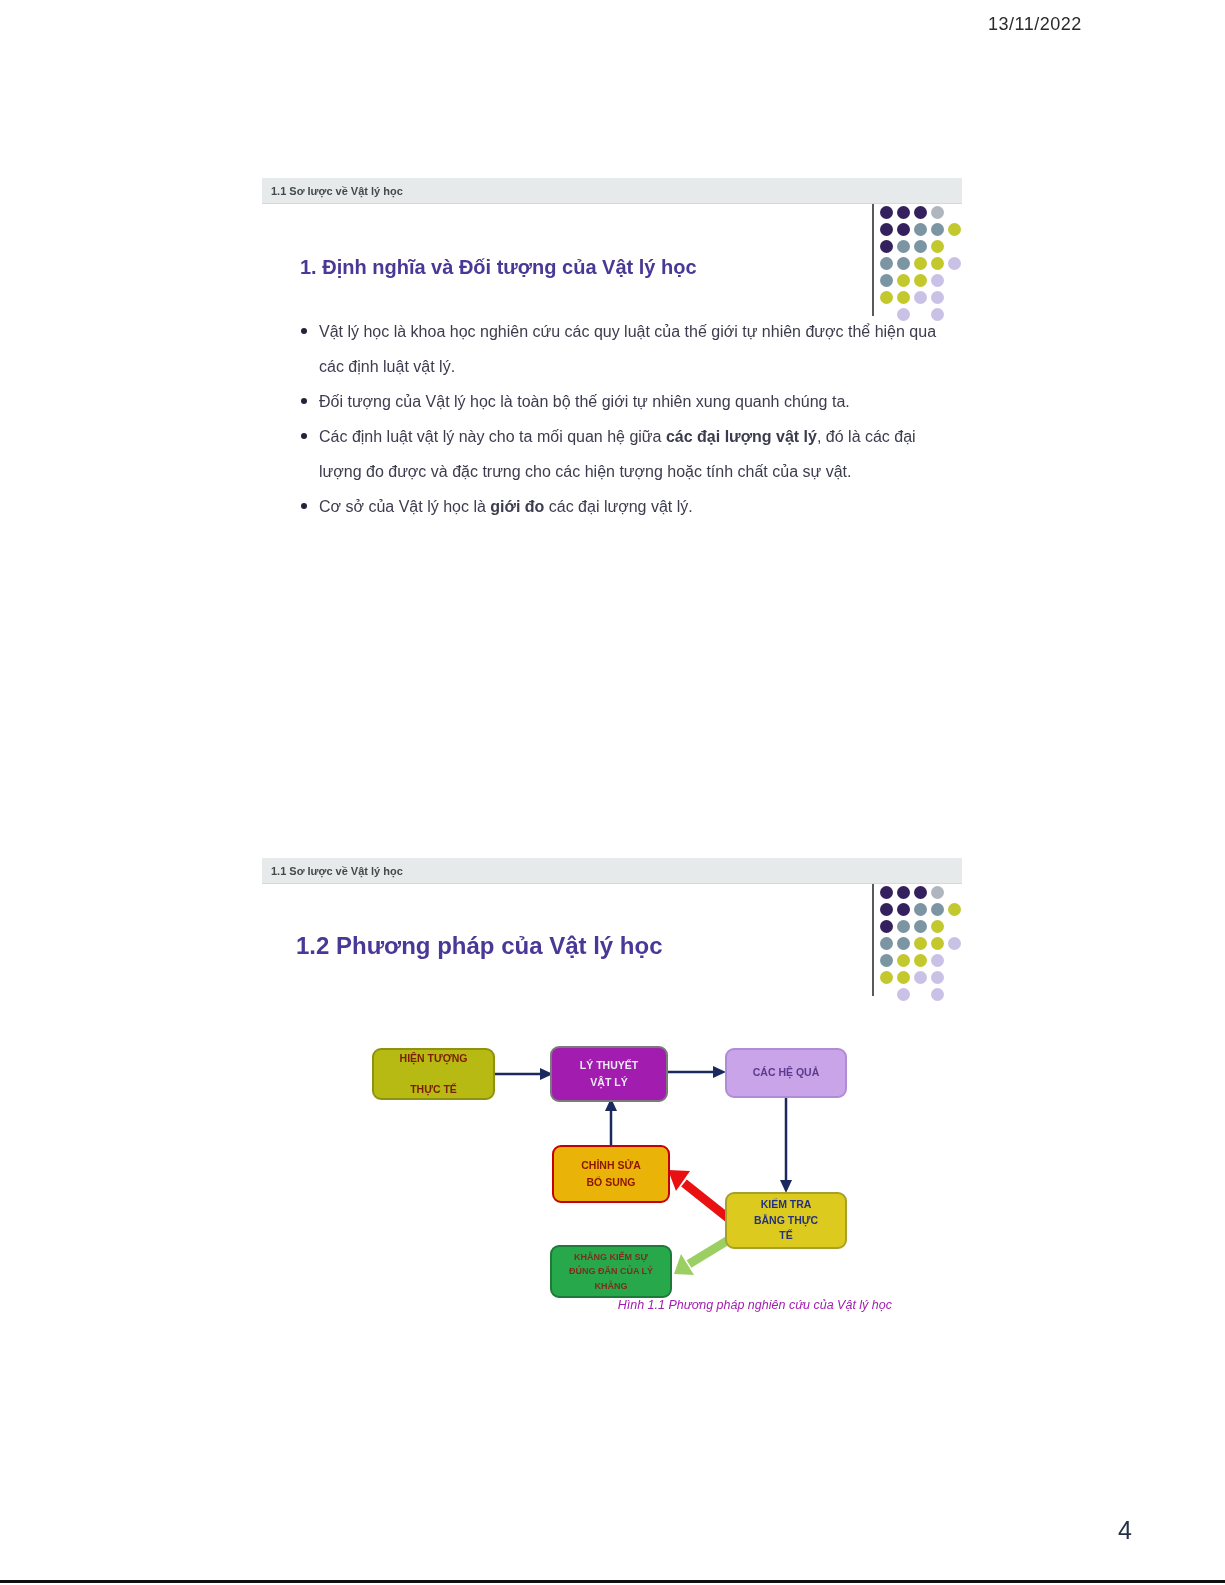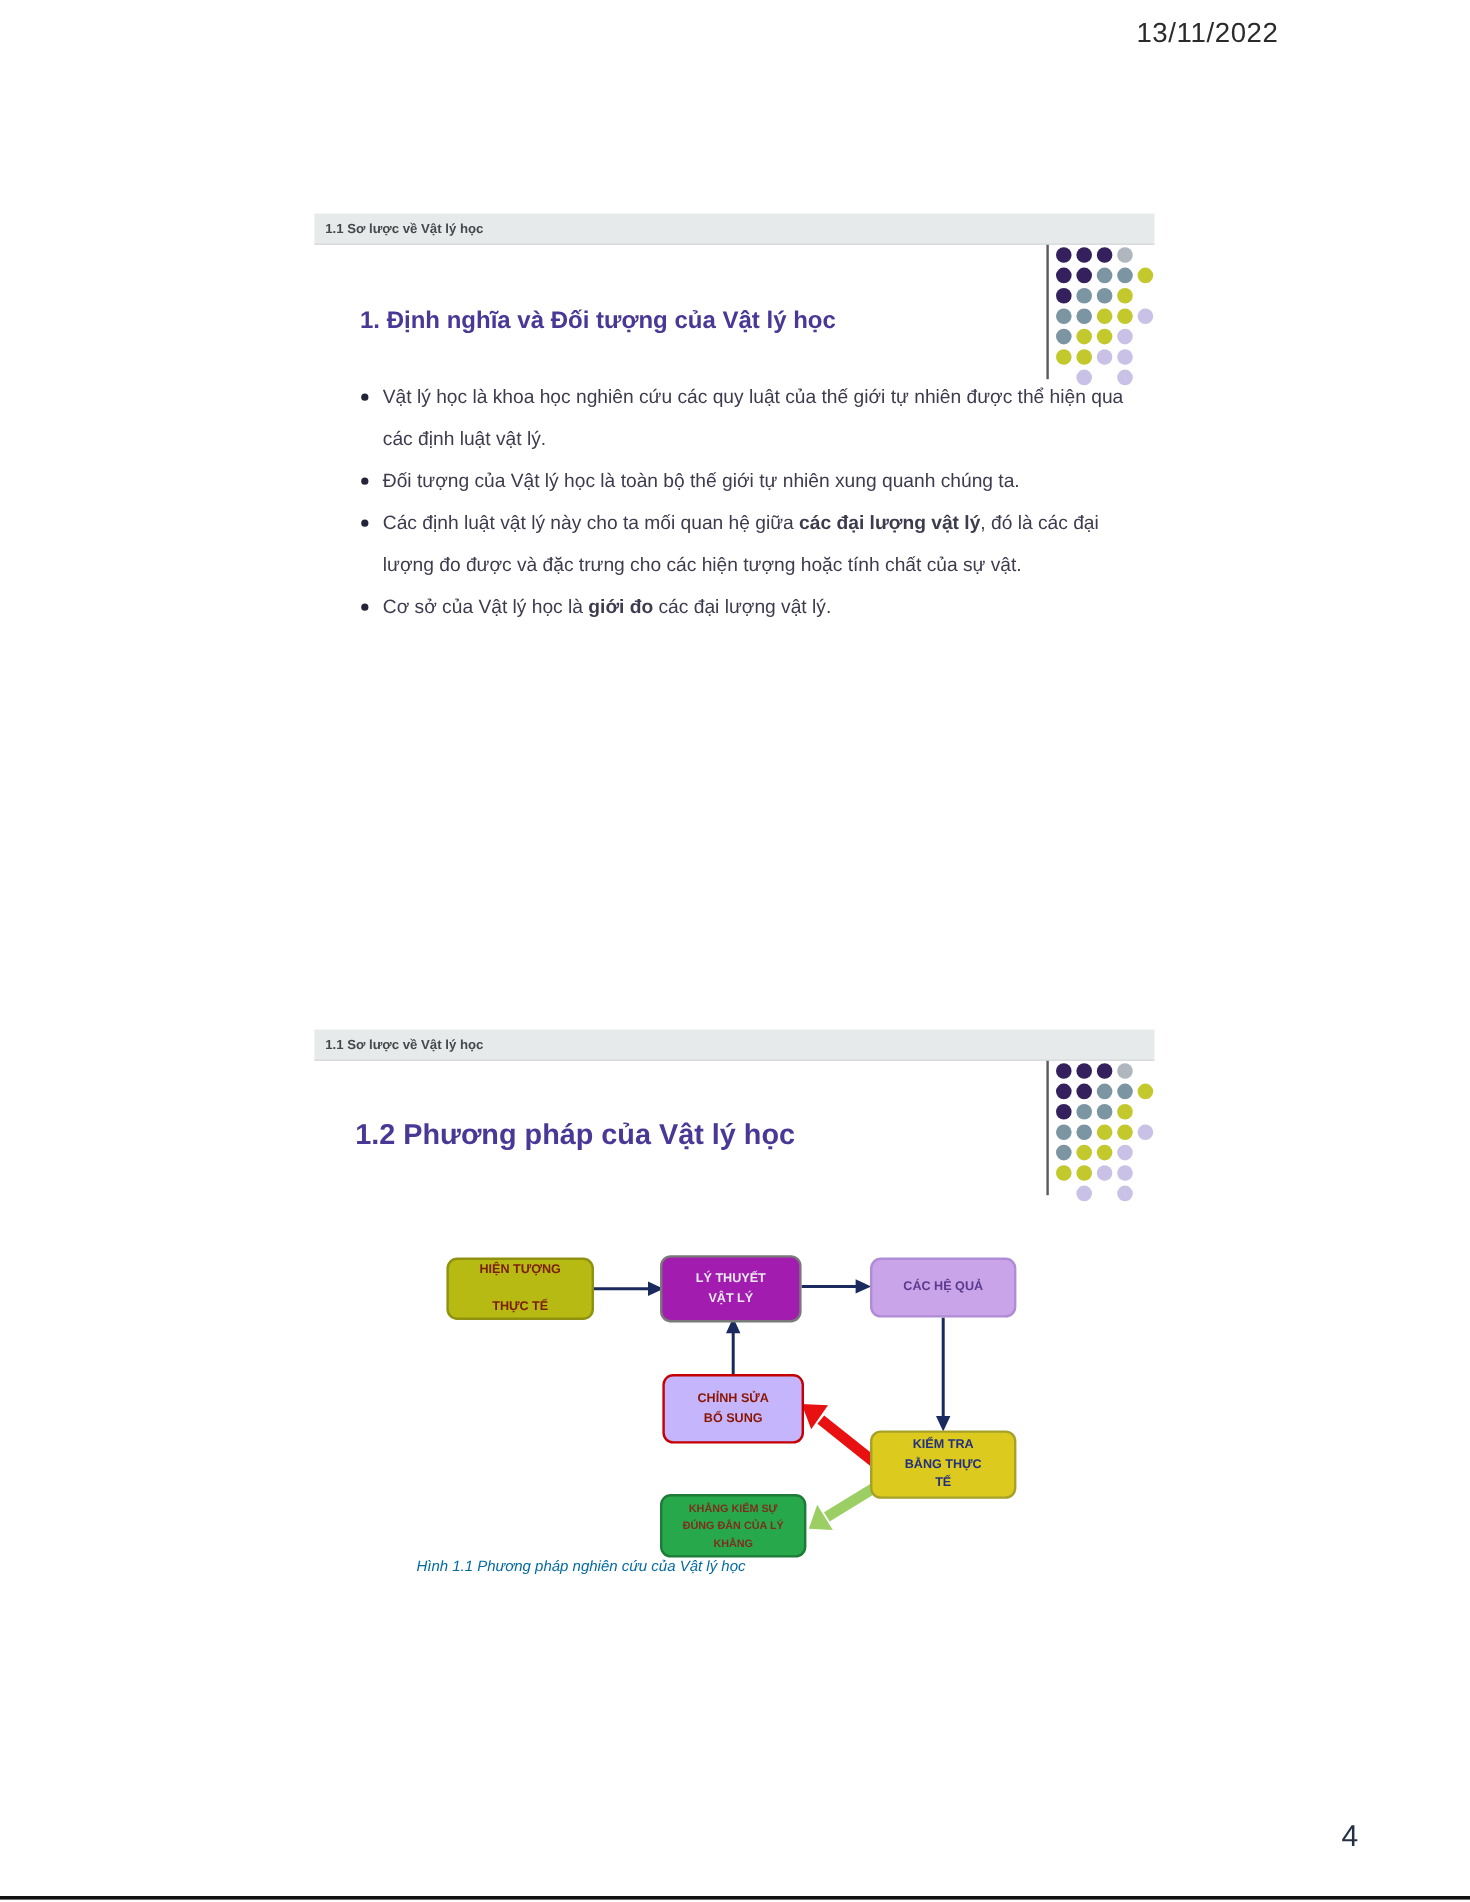--- a/index.html
+++ b/index.html
@@ -1,19 +1,19 @@
 <!DOCTYPE html>
 <html><head>
 <meta charset="utf-8">
 <style>
   html,body{margin:0;padding:0;background:#ffffff;}
   body{font-family:"Liberation Sans", sans-serif;}
   .page{position:relative;width:1225px;height:1585px;background:#fff;overflow:hidden;}
 
-  .date{position:absolute;top:14px;left:947px;font-size:23px;color:#2b2b2b;letter-spacing:0.5px;}
+  .date{position:absolute;top:14px;left:988px;font-size:18px;color:#2b2b2b;letter-spacing:0.5px;}
   .page-number{position:absolute;top:1516px;left:1118px;font-size:25px;color:#243043;}
   .bottom-rule{position:absolute;left:0;bottom:2px;width:1225px;height:3px;background:#111;}
 
   .slide{position:absolute;left:262px;width:700px;}
   .slide-1{top:178px;height:640px;}
   .slide-2{top:858px;height:470px;}
 
   .slide-header{position:absolute;left:0;top:0;width:700px;height:26px;background:#e7eaea;
     display:flex;align-items:center;box-sizing:border-box;padding-left:9px;border-bottom:1px solid #d4d8d8;}
   .slide-header span{font-size:11px;font-weight:bold;color:#45494c;}
@@ -37,22 +37,22 @@
     font-weight:bold;font-size:10.5px;line-height:1.65;text-align:center;}
   .fc-hien-tuong{left:110px;top:190px;width:123px;height:52px;gap:14px;}
   .fc-ly-thuyet {left:288px;top:188px;width:118px;height:56px;}
   .fc-cac-he-qua{left:463px;top:190px;width:122px;height:50px;}
   .fc-chinh-sua {left:290px;top:287px;width:118px;height:58px;}
   .fc-kiem-tra  {left:463px;top:334px;width:122px;height:57px;line-height:1.5;}
   .fc-khang-dinh{left:288px;top:387px;width:122px;height:53px;font-size:9px;line-height:1.6;}
 
   .fc-svg{position:absolute;left:0;top:0;width:700px;height:470px;pointer-events:none;}
 
-  .caption{position:absolute;left:85px;top:440px;width:545px;text-align:left;
-    font-size:12.5px;font-style:italic;color:#0369a1;}
+  .caption{position:absolute;left:85px;top:440px;width:545px;text-align:right;
+    font-size:12.5px;font-style:italic;color:#a21caf;}
 </style>
 </head>
 <body>
 
 <div class="page">
 
   <div class="date">13/11/2022</div>
 
   <div class="slide slide-1">
     <div class="slide-header">
@@ -175,21 +175,21 @@
         <div>HIỆN TƯỢNG</div>
         <div>THỰC TẾ</div>
       </div>
     <div class="fc-box fc-ly-thuyet" style="background: #a21caf; border-color: rgb(122, 122, 122); color: rgb(236, 236, 242);">
         <div>LÝ THUYẾT</div>
         <div>VẬT LÝ</div>
       </div>
     <div class="fc-box fc-cac-he-qua" style="background: rgb(201, 164, 232); border-color: rgb(176, 140, 214); color: rgb(92, 58, 142);">
         <div>CÁC HỆ QUẢ</div>
       </div>
-    <div class="fc-box fc-chinh-sua" style="background: #c4b5fd; border-color: rgb(196, 0, 0); color: rgb(140, 21, 0);">
+    <div class="fc-box fc-chinh-sua" style="background: #eab308; border-color: rgb(196, 0, 0); color: rgb(140, 21, 0);">
         <div>CHỈNH SỬA</div>
         <div>BỔ SUNG</div>
       </div>
     <div class="fc-box fc-kiem-tra" style="background: rgb(221, 202, 30); border-color: rgb(167, 161, 42); color: rgb(36, 49, 126);">
         <div>KIỂM TRA</div>
         <div>BẰNG THỰC</div>
         <div>TẾ</div>
       </div>
     <div class="fc-box fc-khang-dinh" style="background: rgb(39, 168, 74); border-color: rgb(29, 122, 56); color: rgb(125, 46, 30);">
         <div>KHẲNG KIỂM SỰ</div>

